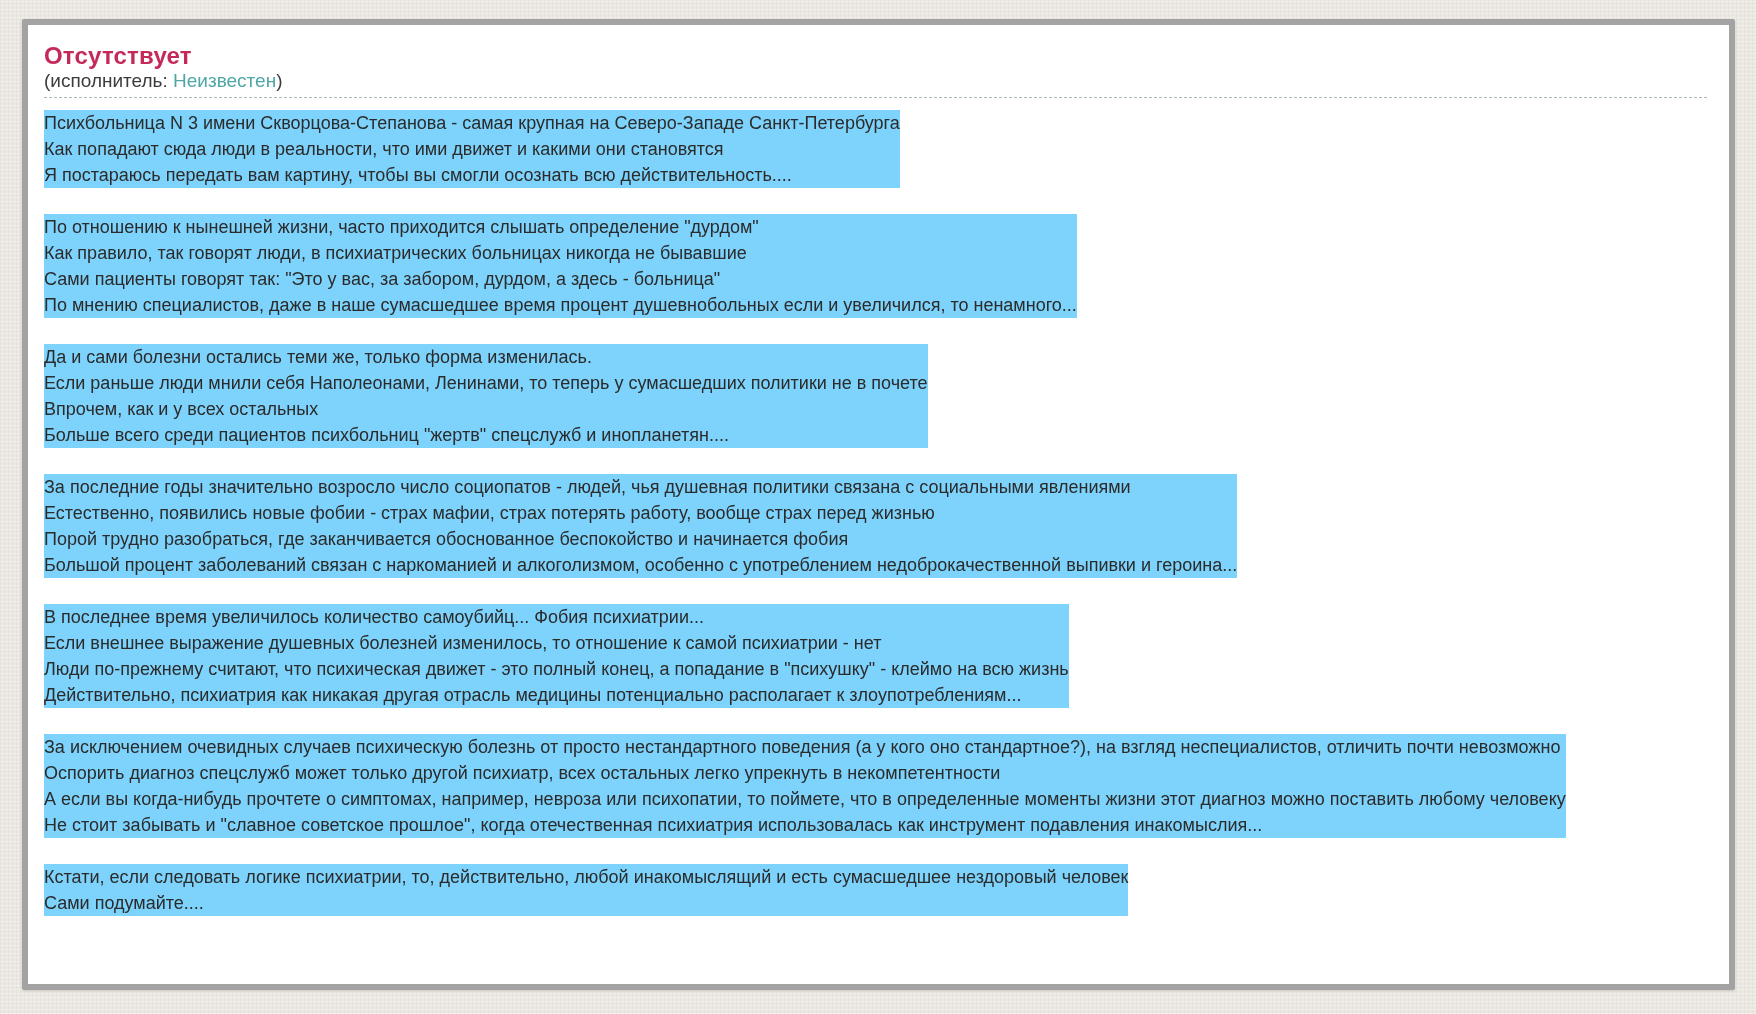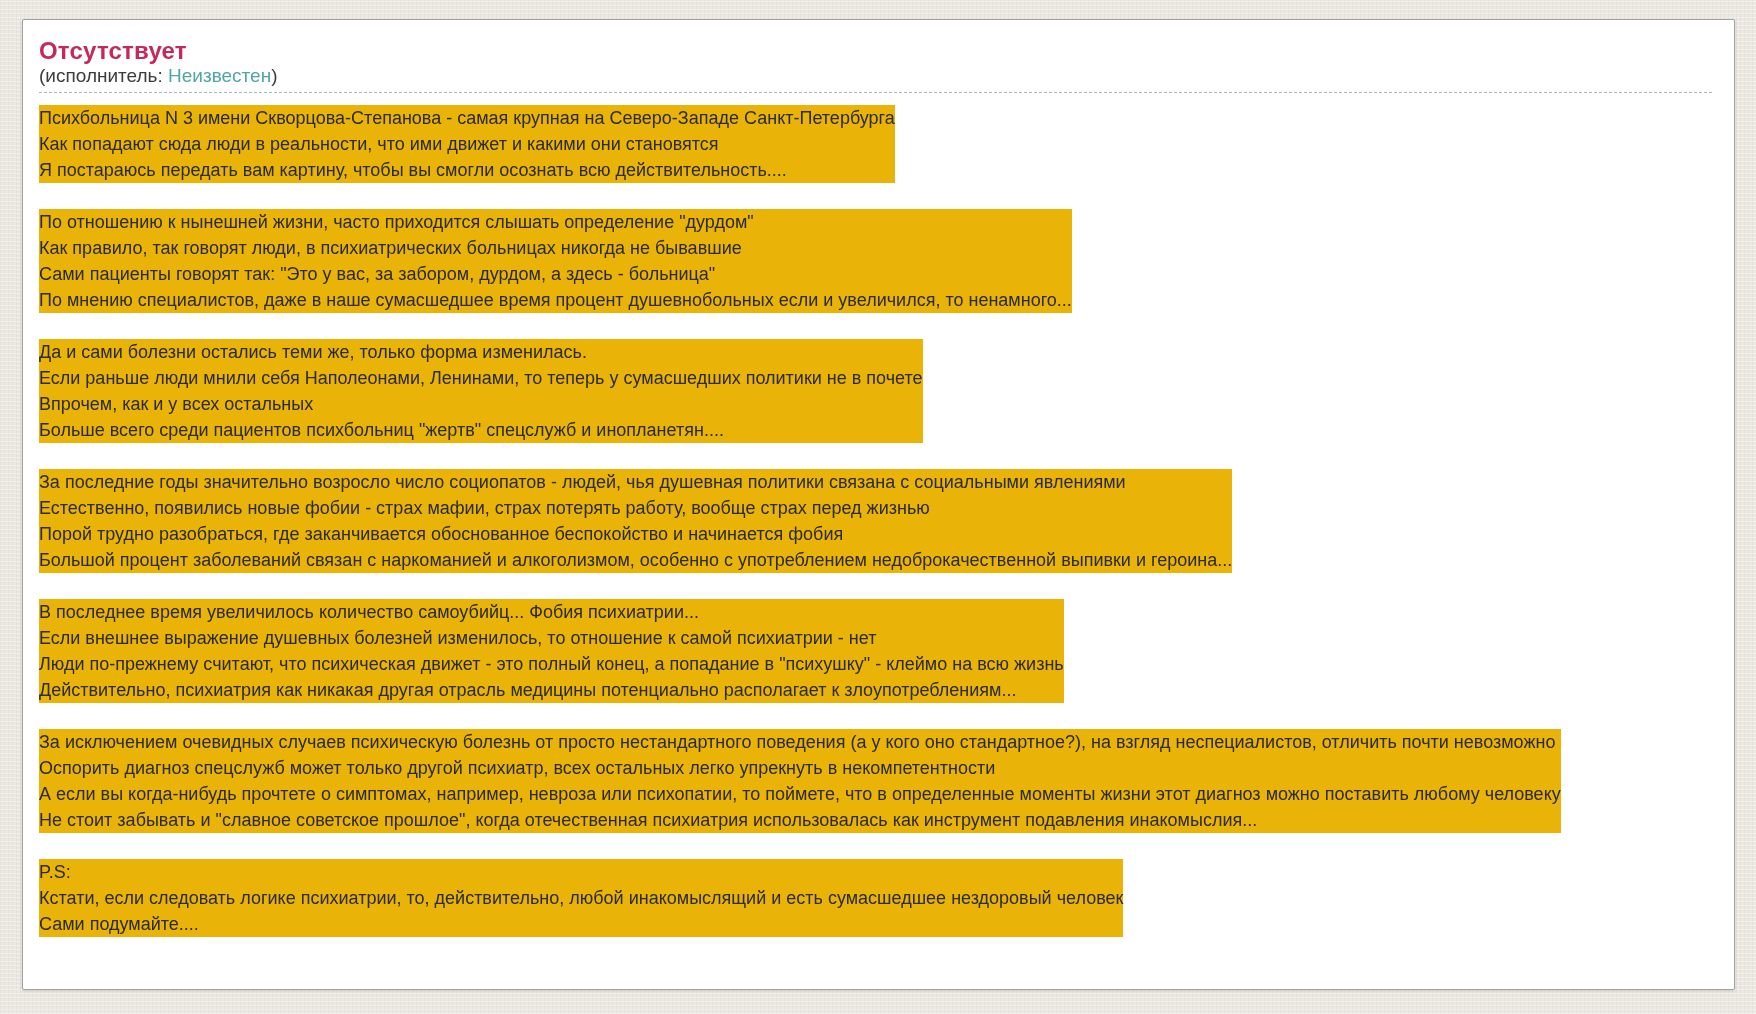--- a/index.html
+++ b/index.html
@@ -16,21 +16,21 @@
       repeating-linear-gradient(90deg, rgba(210,204,195,0.25) 0px, rgba(210,204,195,0.25) 1px, transparent 1px, transparent 4px);
     font-family: "Liberation Sans", sans-serif;
   }
   .card {
     position: absolute;
     left: 22px;
     top: 19px;
     right: 21px;
     bottom: 24px;
     background: #ffffff;
-    border: 1px solid #a3a3a3;
+    border: 6px solid #a3a3a3;
     border-radius: 2px;
     box-shadow: 0 1px 3px rgba(120,112,100,0.25);
     padding: 17px 0 0 16px;
     box-sizing: border-box;
   }
   .song-title {
     font-size: 24px;
     font-weight: bold;
     color: #c5295a;
     line-height: 28px;
@@ -55,21 +55,21 @@
   }
   .lyrics {
     margin-top: 12px;
     font-size: 18px;
     line-height: 26px;
     color: #2b2b2b;
   }
   .para {
     margin: 0 0 26px 0;
     display: table;      
-    background: #eab308;
+    background: #7dd3fc;
   }
   .line {
     white-space: nowrap; 
   }
 </style>
 </head>
 <body>
 
 <div class="card">
   <div class="song-title">Отсутствует</div>
@@ -108,18 +108,17 @@
         <div class="line">Люди по-прежнему считают, что психическая движет - это полный конец, а попадание в "психушку" - клеймо на всю жизнь</div>
         <div class="line">Действительно, психиатрия как никакая другая отрасль медицины потенциально располагает к злоупотреблениям...</div>
       </div>
       <div class="para">
         <div class="line">За исключением очевидных случаев психическую болезнь от просто нестандартного поведения (а у кого оно стандартное?), на взгляд неспециалистов, отличить почти невозможно</div>
         <div class="line">Оспорить диагноз спецслужб может только другой психиатр, всех остальных легко упрекнуть в некомпетентности</div>
         <div class="line">А если вы когда-нибудь прочтете о симптомах, например, невроза или психопатии, то поймете, что в определенные моменты жизни этот диагноз можно поставить любому человеку</div>
         <div class="line">Не стоит забывать и "славное советское прошлое", когда отечественная психиатрия использовалась как инструмент подавления инакомыслия...</div>
       </div>
       <div class="para">
-        <div class="line">P.S:</div>
         <div class="line">Кстати, если следовать логике психиатрии, то, действительно, любой инакомыслящий и есть сумасшедшее нездоровый человек</div>
         <div class="line">Сами подумайте....</div>
       </div>
     </div>
 </div>
 
 </body></html>

